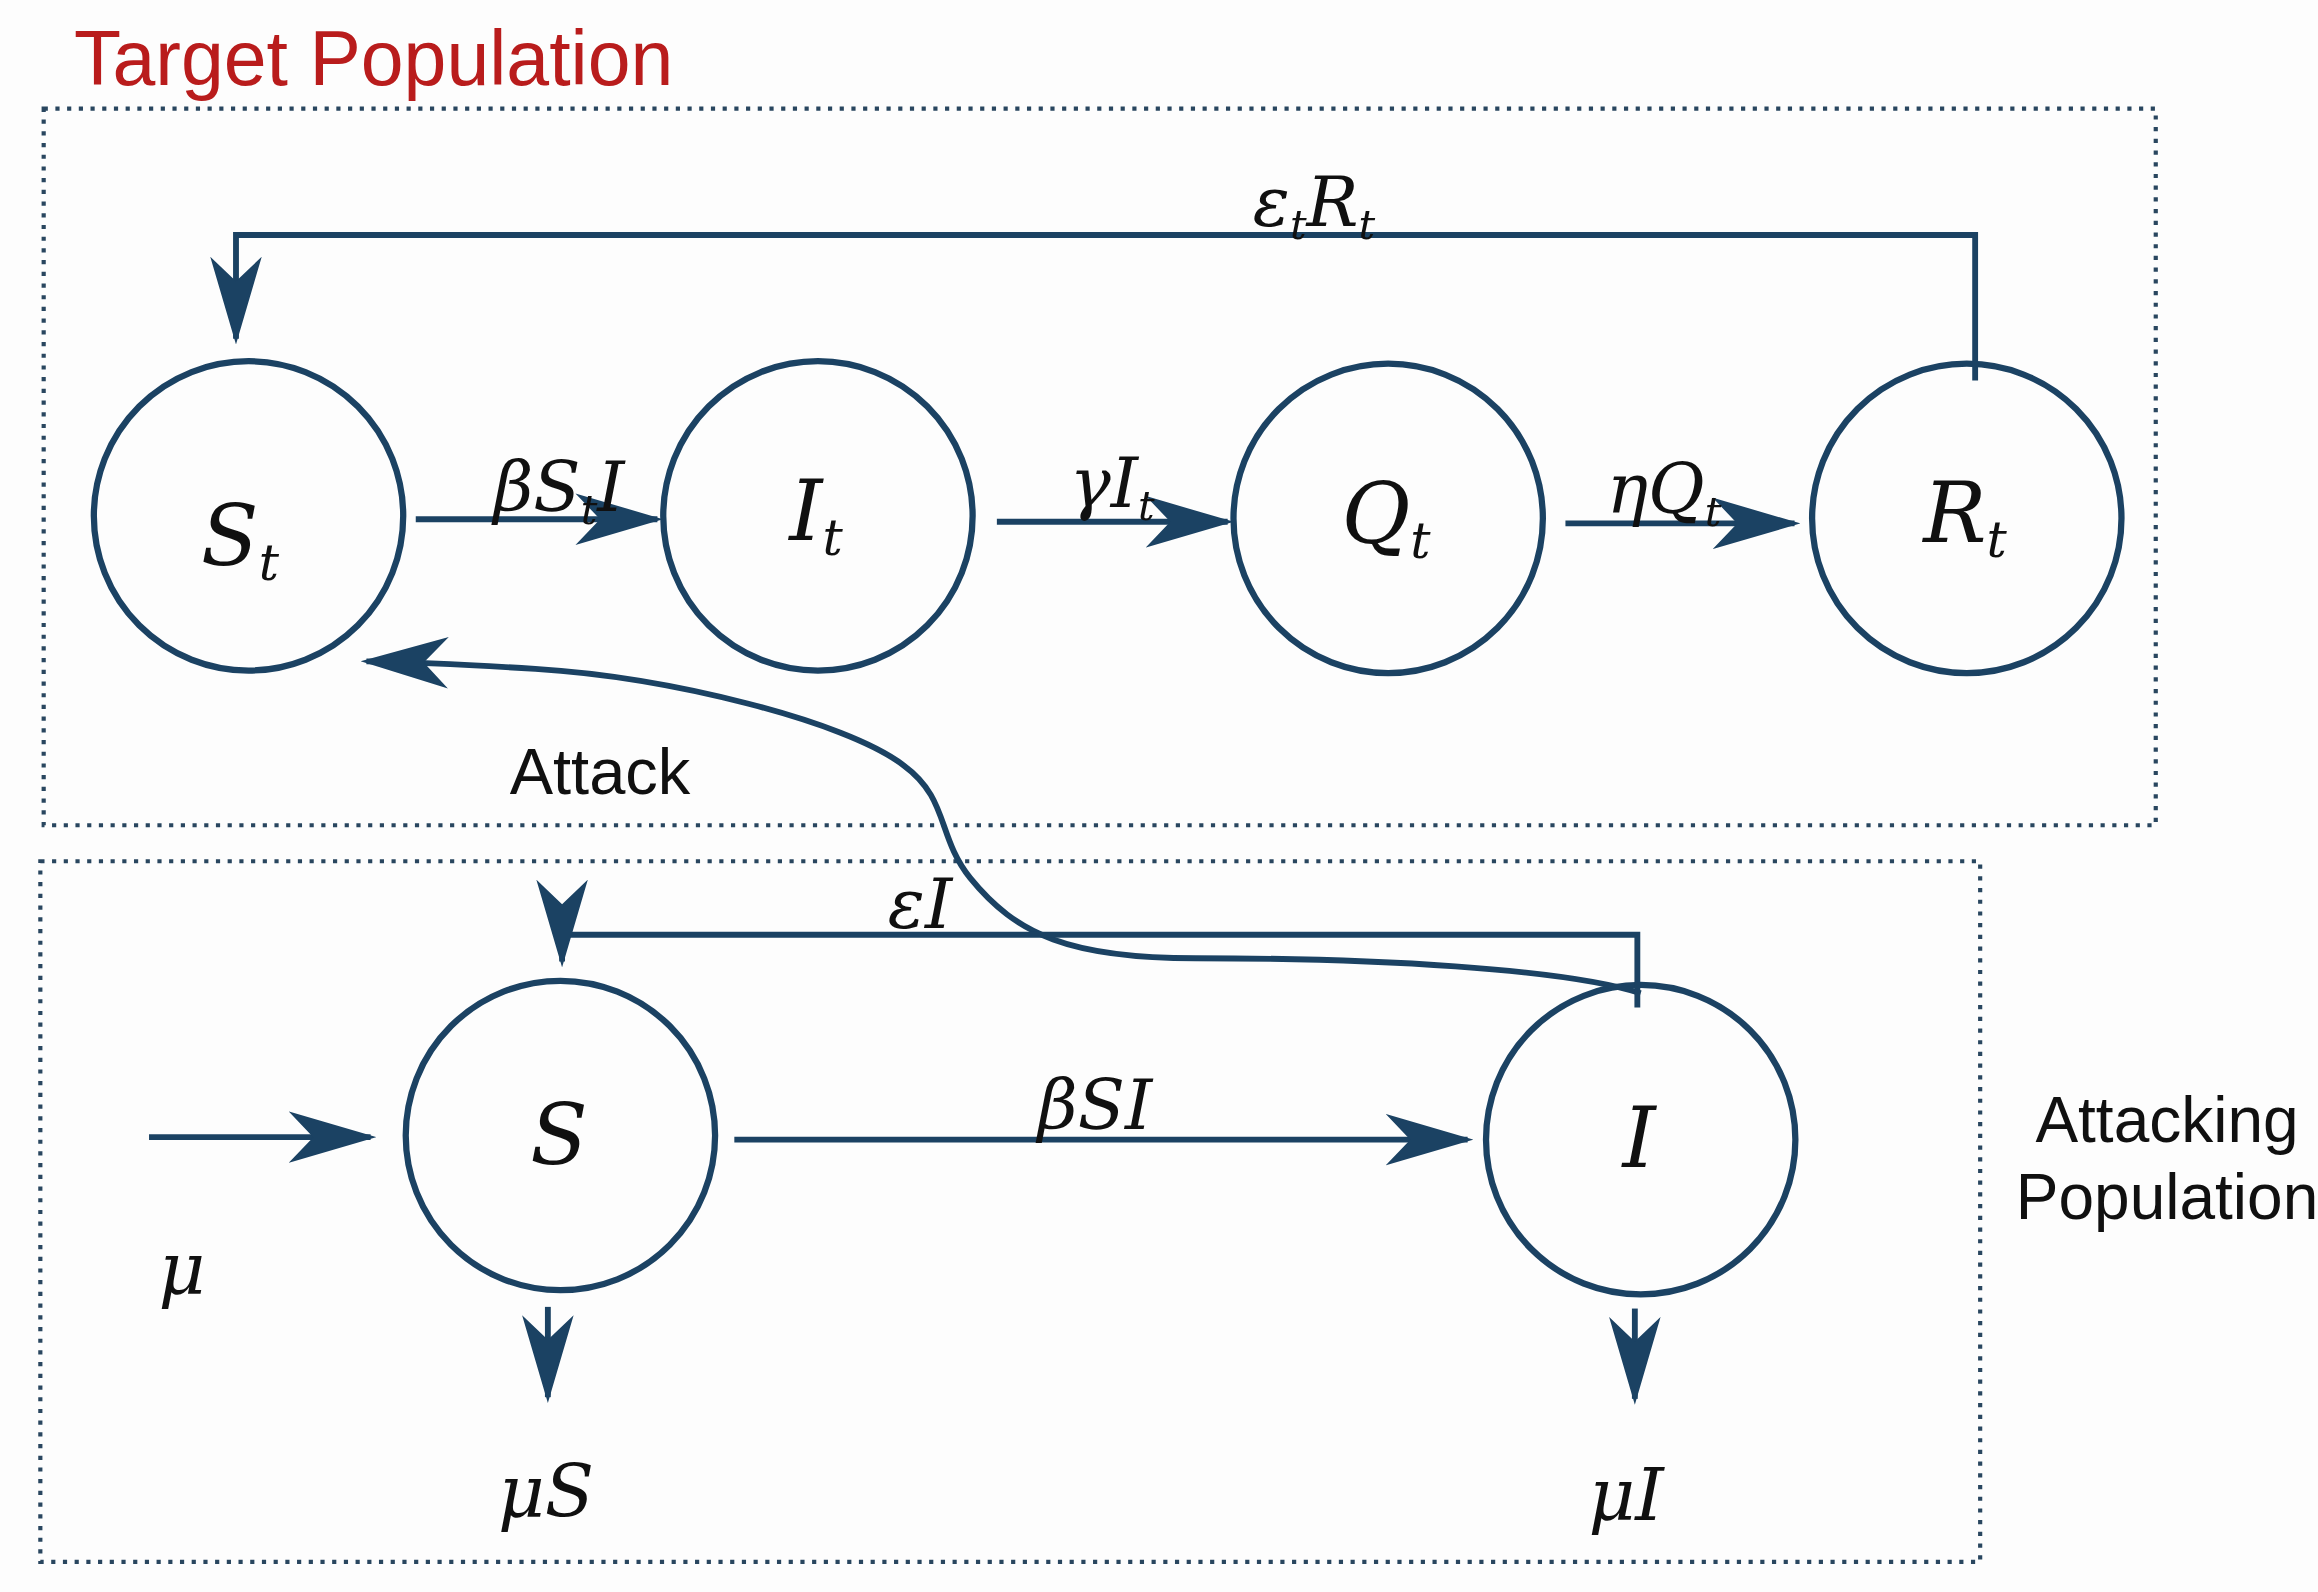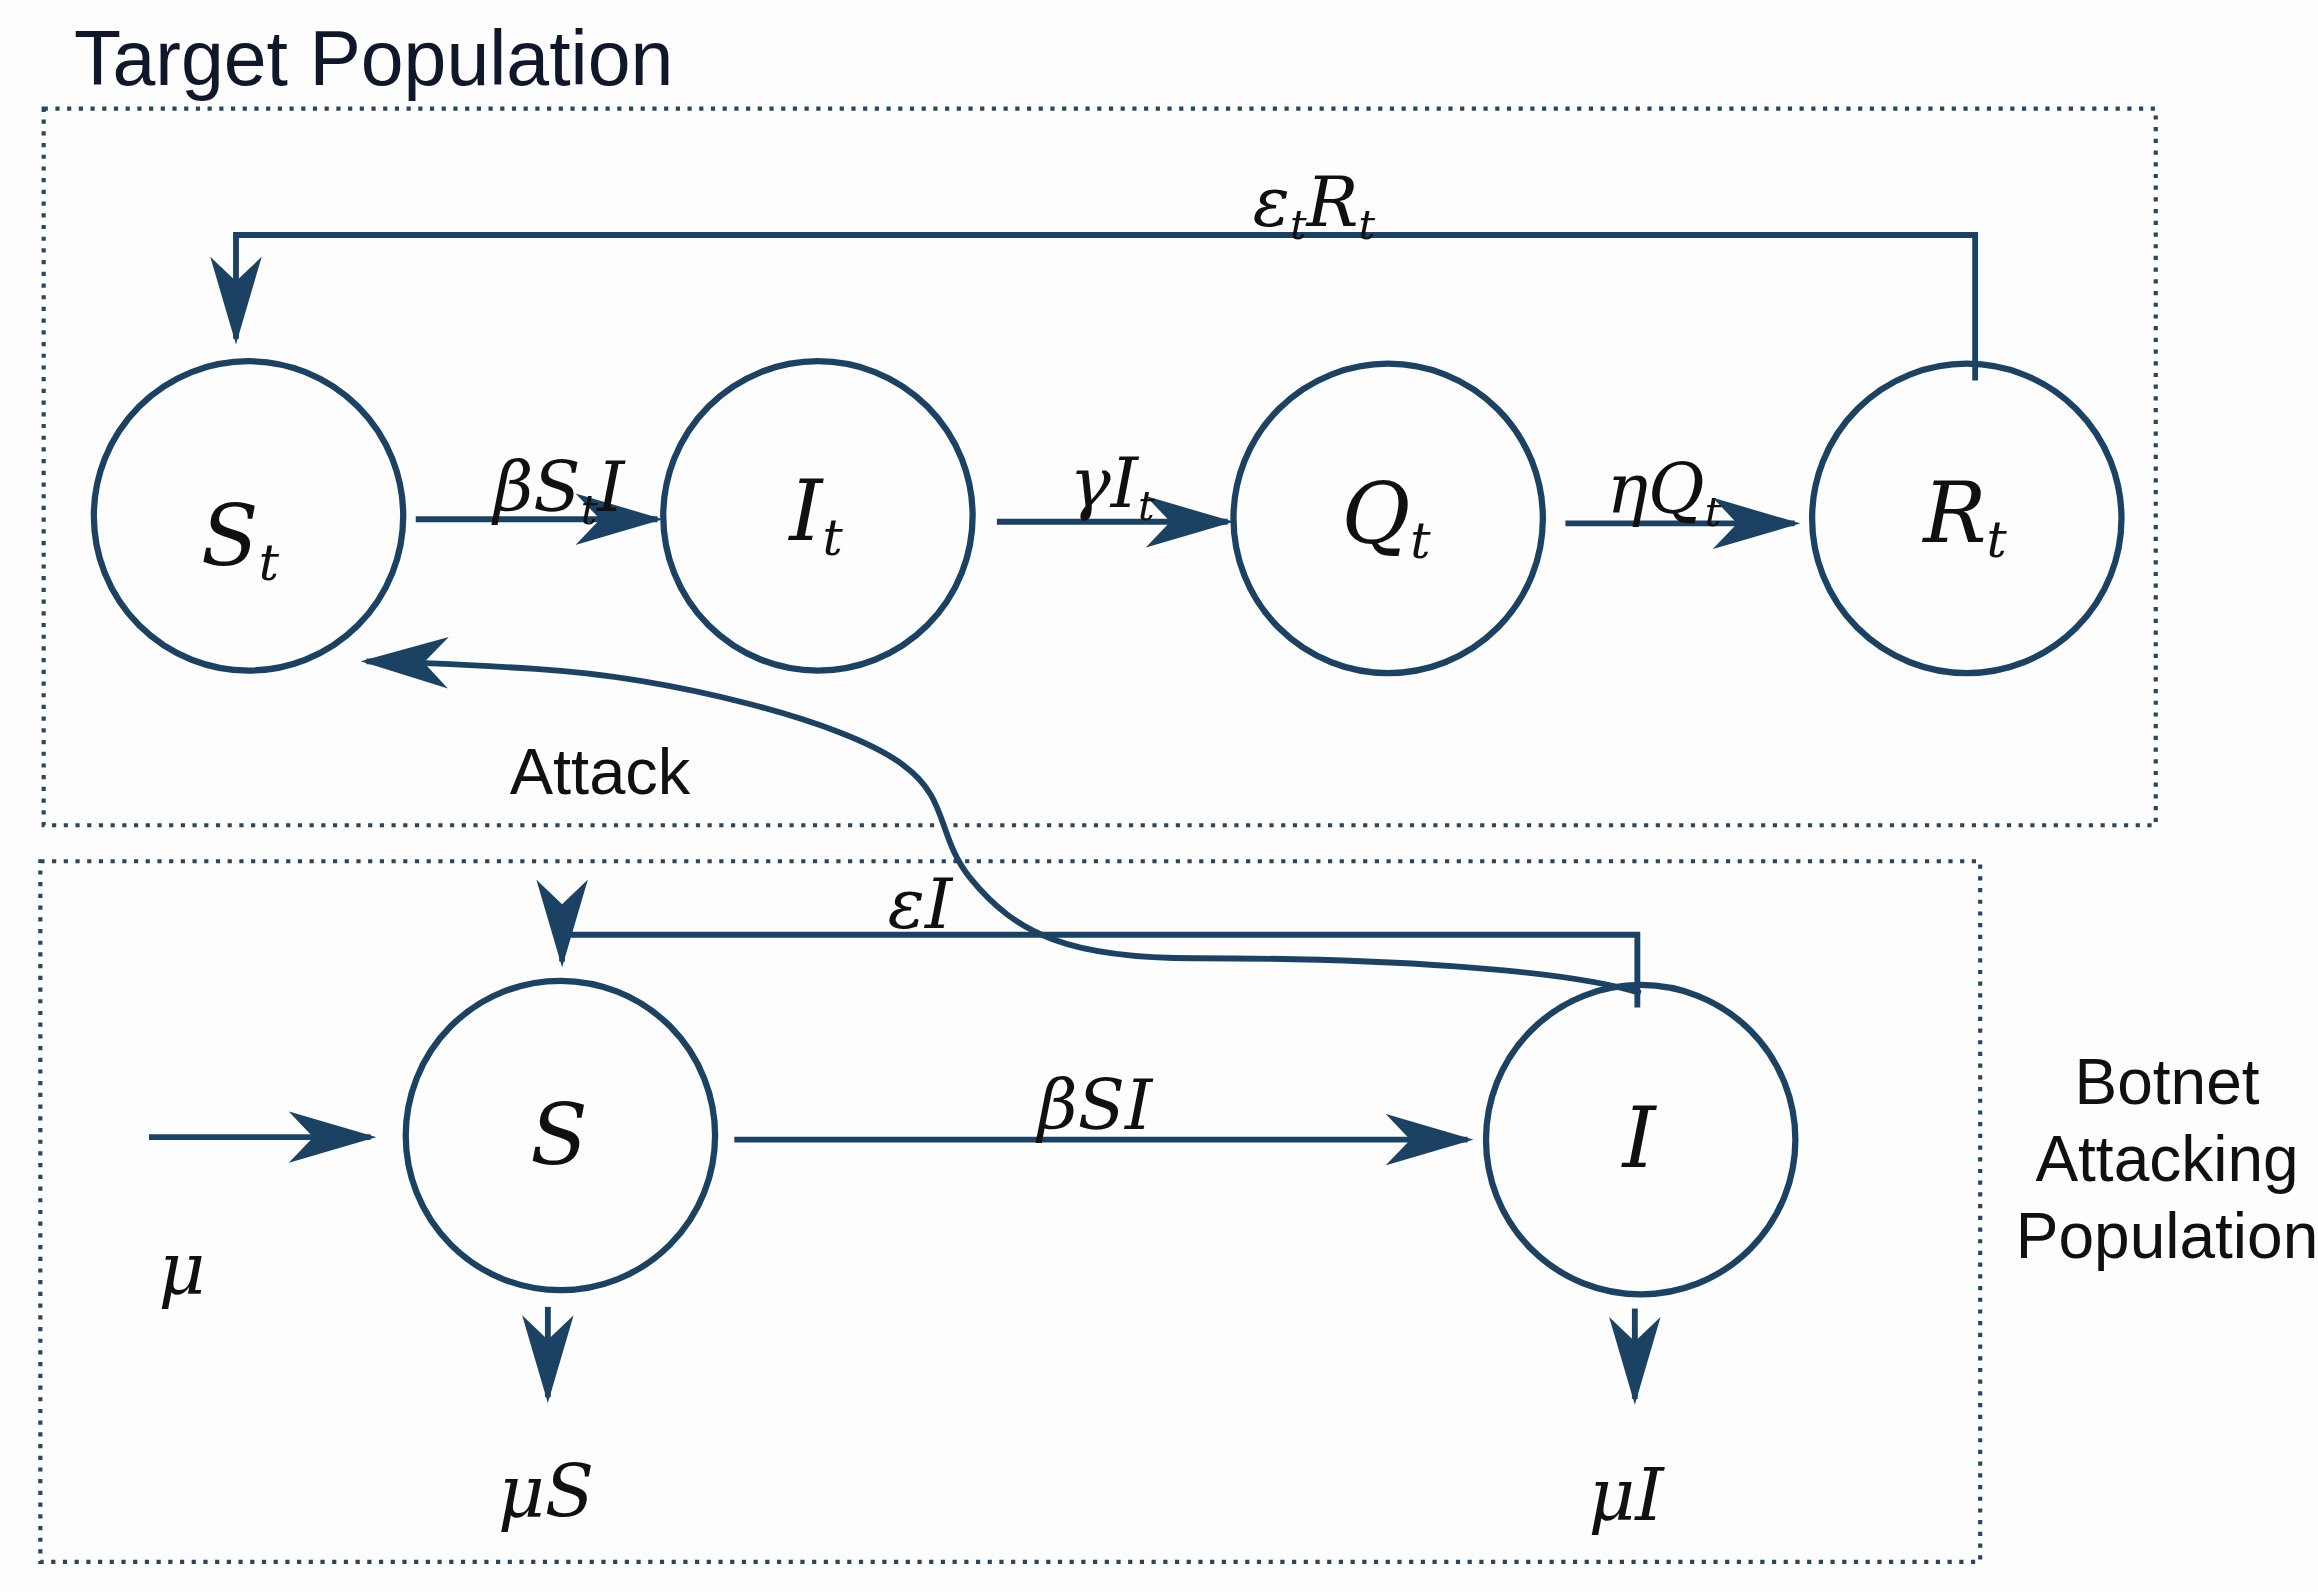--- a/index.html
+++ b/index.html
@@ -35,21 +35,21 @@
   .plain{
     font-family:Liberation Sans, sans-serif;
     font-size:65px;
   }
   .page-title{
     position:absolute;
     left:74px;
     top:18.4px;
     font-size:77px;
     line-height:1.05;
-    color:#0f172a;
+    color:#b91c1c;
     white-space:nowrap;
   }
   .botnet-caption{
     font-size:64px;
     line-height:1.2;
     text-align:center;
   }
   .big{font-size:72px;}
 </style>
 </head>
@@ -141,19 +141,18 @@
     <span>εI</span>
   </div>
   <div class="lbl math big" style="left:546px;top:1466px;">
     <span>μS</span>
   </div>
   <div class="lbl math big" style="left:1626px;top:1469px;text-align:right;">
     <span>μI</span>
   </div>
 
   <div class="lbl botnet-caption" style="left:2167px;top:1159px;">
-    <div>Botnet</div>
     <div>Attacking</div>
     <div>Population</div>
   </div>
 
 </div>
 
 
 </body></html>

